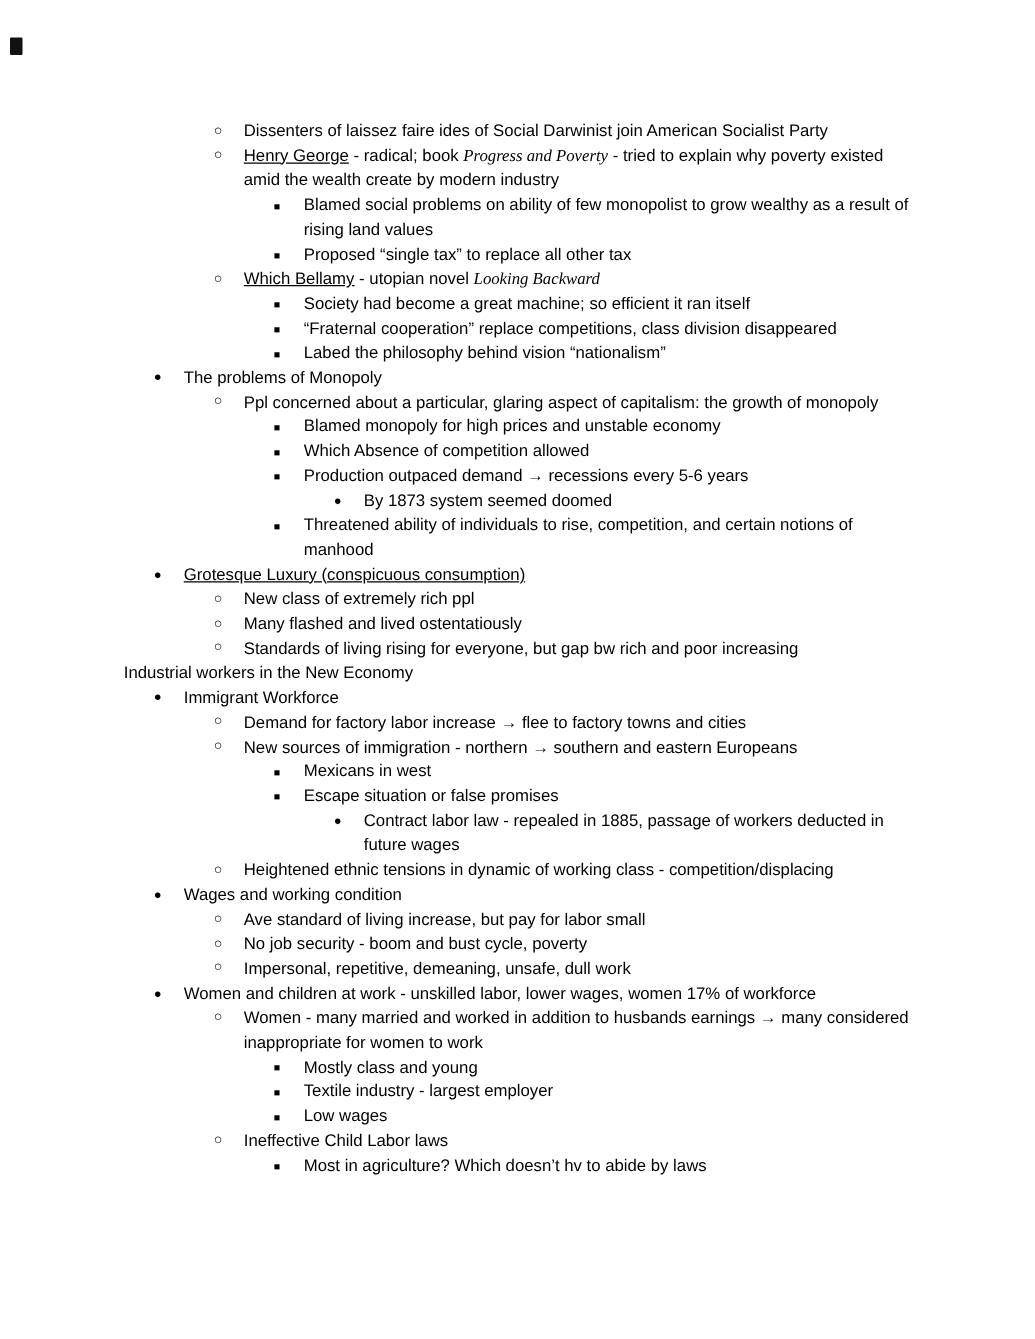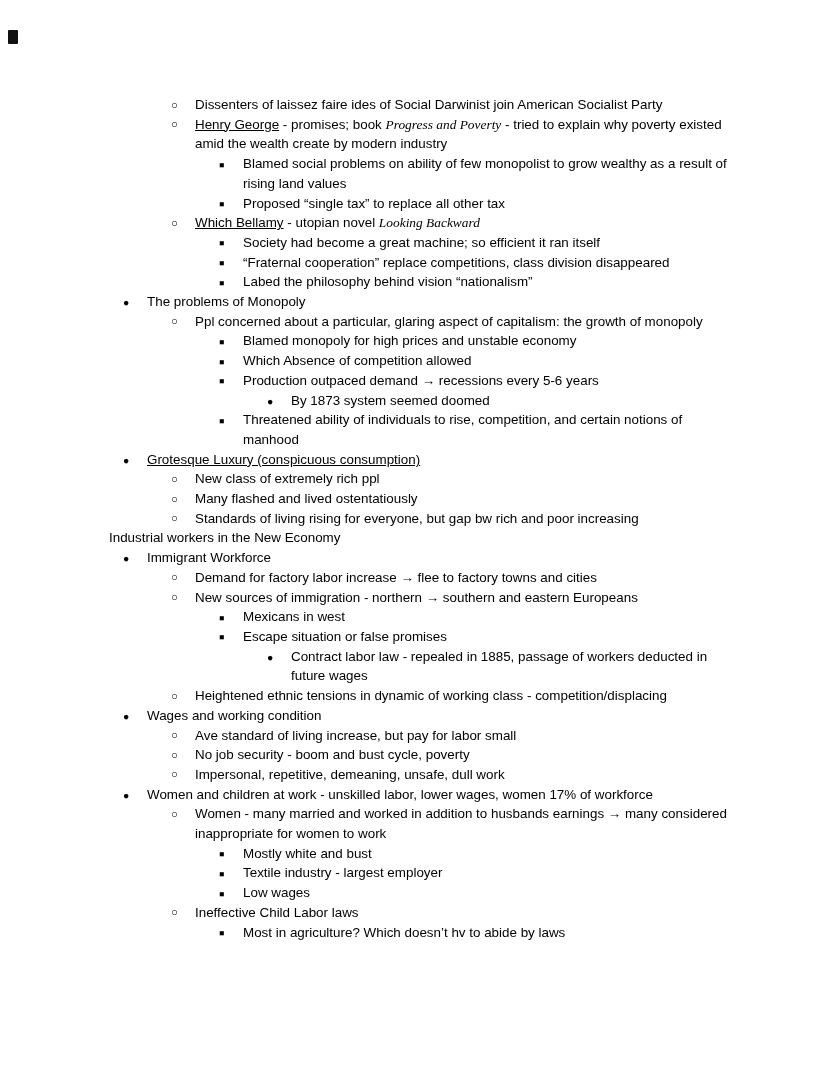--- a/index.html
+++ b/index.html
@@ -35,21 +35,21 @@
     right: 100px;
     font-size: 13.4px;
     line-height: 19.7px;
     color: #000000;
     -webkit-font-smoothing: antialiased;
   }
   .item {
     display: flex;
     align-items: flex-start;
   }
-  .lvl0 { margin-left: 10px; align-items: center; }
+  .lvl0 { margin-left: 0; align-items: center; }
   .lvl1 { margin-left: 24px; }
   .lvl2 { margin-left: 72px; }
   .lvl3 { margin-left: 120px; }
   .lvl4 { margin-left: 168px; }
   .marker {
     flex: 0 0 24px;
     width: 24px;
     line-height: 19.7px;
     position: relative;
   }
@@ -65,21 +65,21 @@
 
 <div class="page">
   <div class="corner-mark"></div>
   <div class="content" id="notes">
       <div class="item lvl2">
         <span class="marker m-circle">○</span>
         <span class="runs"><span>Dissenters of laissez faire ides of Social Darwinist join American Socialist Party</span></span>
       </div>
       <div class="item lvl2">
         <span class="marker m-circle">○</span>
-        <span class="runs"><span class="u">Henry George</span><span> - promises; book </span><span class="i">Progress and Poverty</span><span> - tried to explain why poverty existed amid the wealth create by modern industry</span></span>
+        <span class="runs"><span class="u">Henry George</span><span> - radical; book </span><span class="i">Progress and Poverty</span><span> - tried to explain why poverty existed amid the wealth create by modern industry</span></span>
       </div>
       <div class="item lvl3">
         <span class="marker m-square">■</span>
         <span class="runs"><span>Blamed social problems on ability of few monopolist to grow wealthy as a result of rising land values</span></span>
       </div>
       <div class="item lvl3">
         <span class="marker m-square">■</span>
         <span class="runs"><span>Proposed “single tax” to replace all other tax</span></span>
       </div>
       <div class="item lvl2">
@@ -192,21 +192,21 @@
       <div class="item lvl1">
         <span class="marker m-disc">●</span>
         <span class="runs"><span>Women and children at work - unskilled labor, lower wages, women 17% of workforce</span></span>
       </div>
       <div class="item lvl2">
         <span class="marker m-circle">○</span>
         <span class="runs"><span>Women - many married and worked in addition to husbands earnings → many considered inappropriate for women to work</span></span>
       </div>
       <div class="item lvl3">
         <span class="marker m-square">■</span>
-        <span class="runs"><span>Mostly white and bust</span></span>
+        <span class="runs"><span>Mostly class and young</span></span>
       </div>
       <div class="item lvl3">
         <span class="marker m-square">■</span>
         <span class="runs"><span>Textile industry - largest employer</span></span>
       </div>
       <div class="item lvl3">
         <span class="marker m-square">■</span>
         <span class="runs"><span>Low wages</span></span>
       </div>
       <div class="item lvl2">

